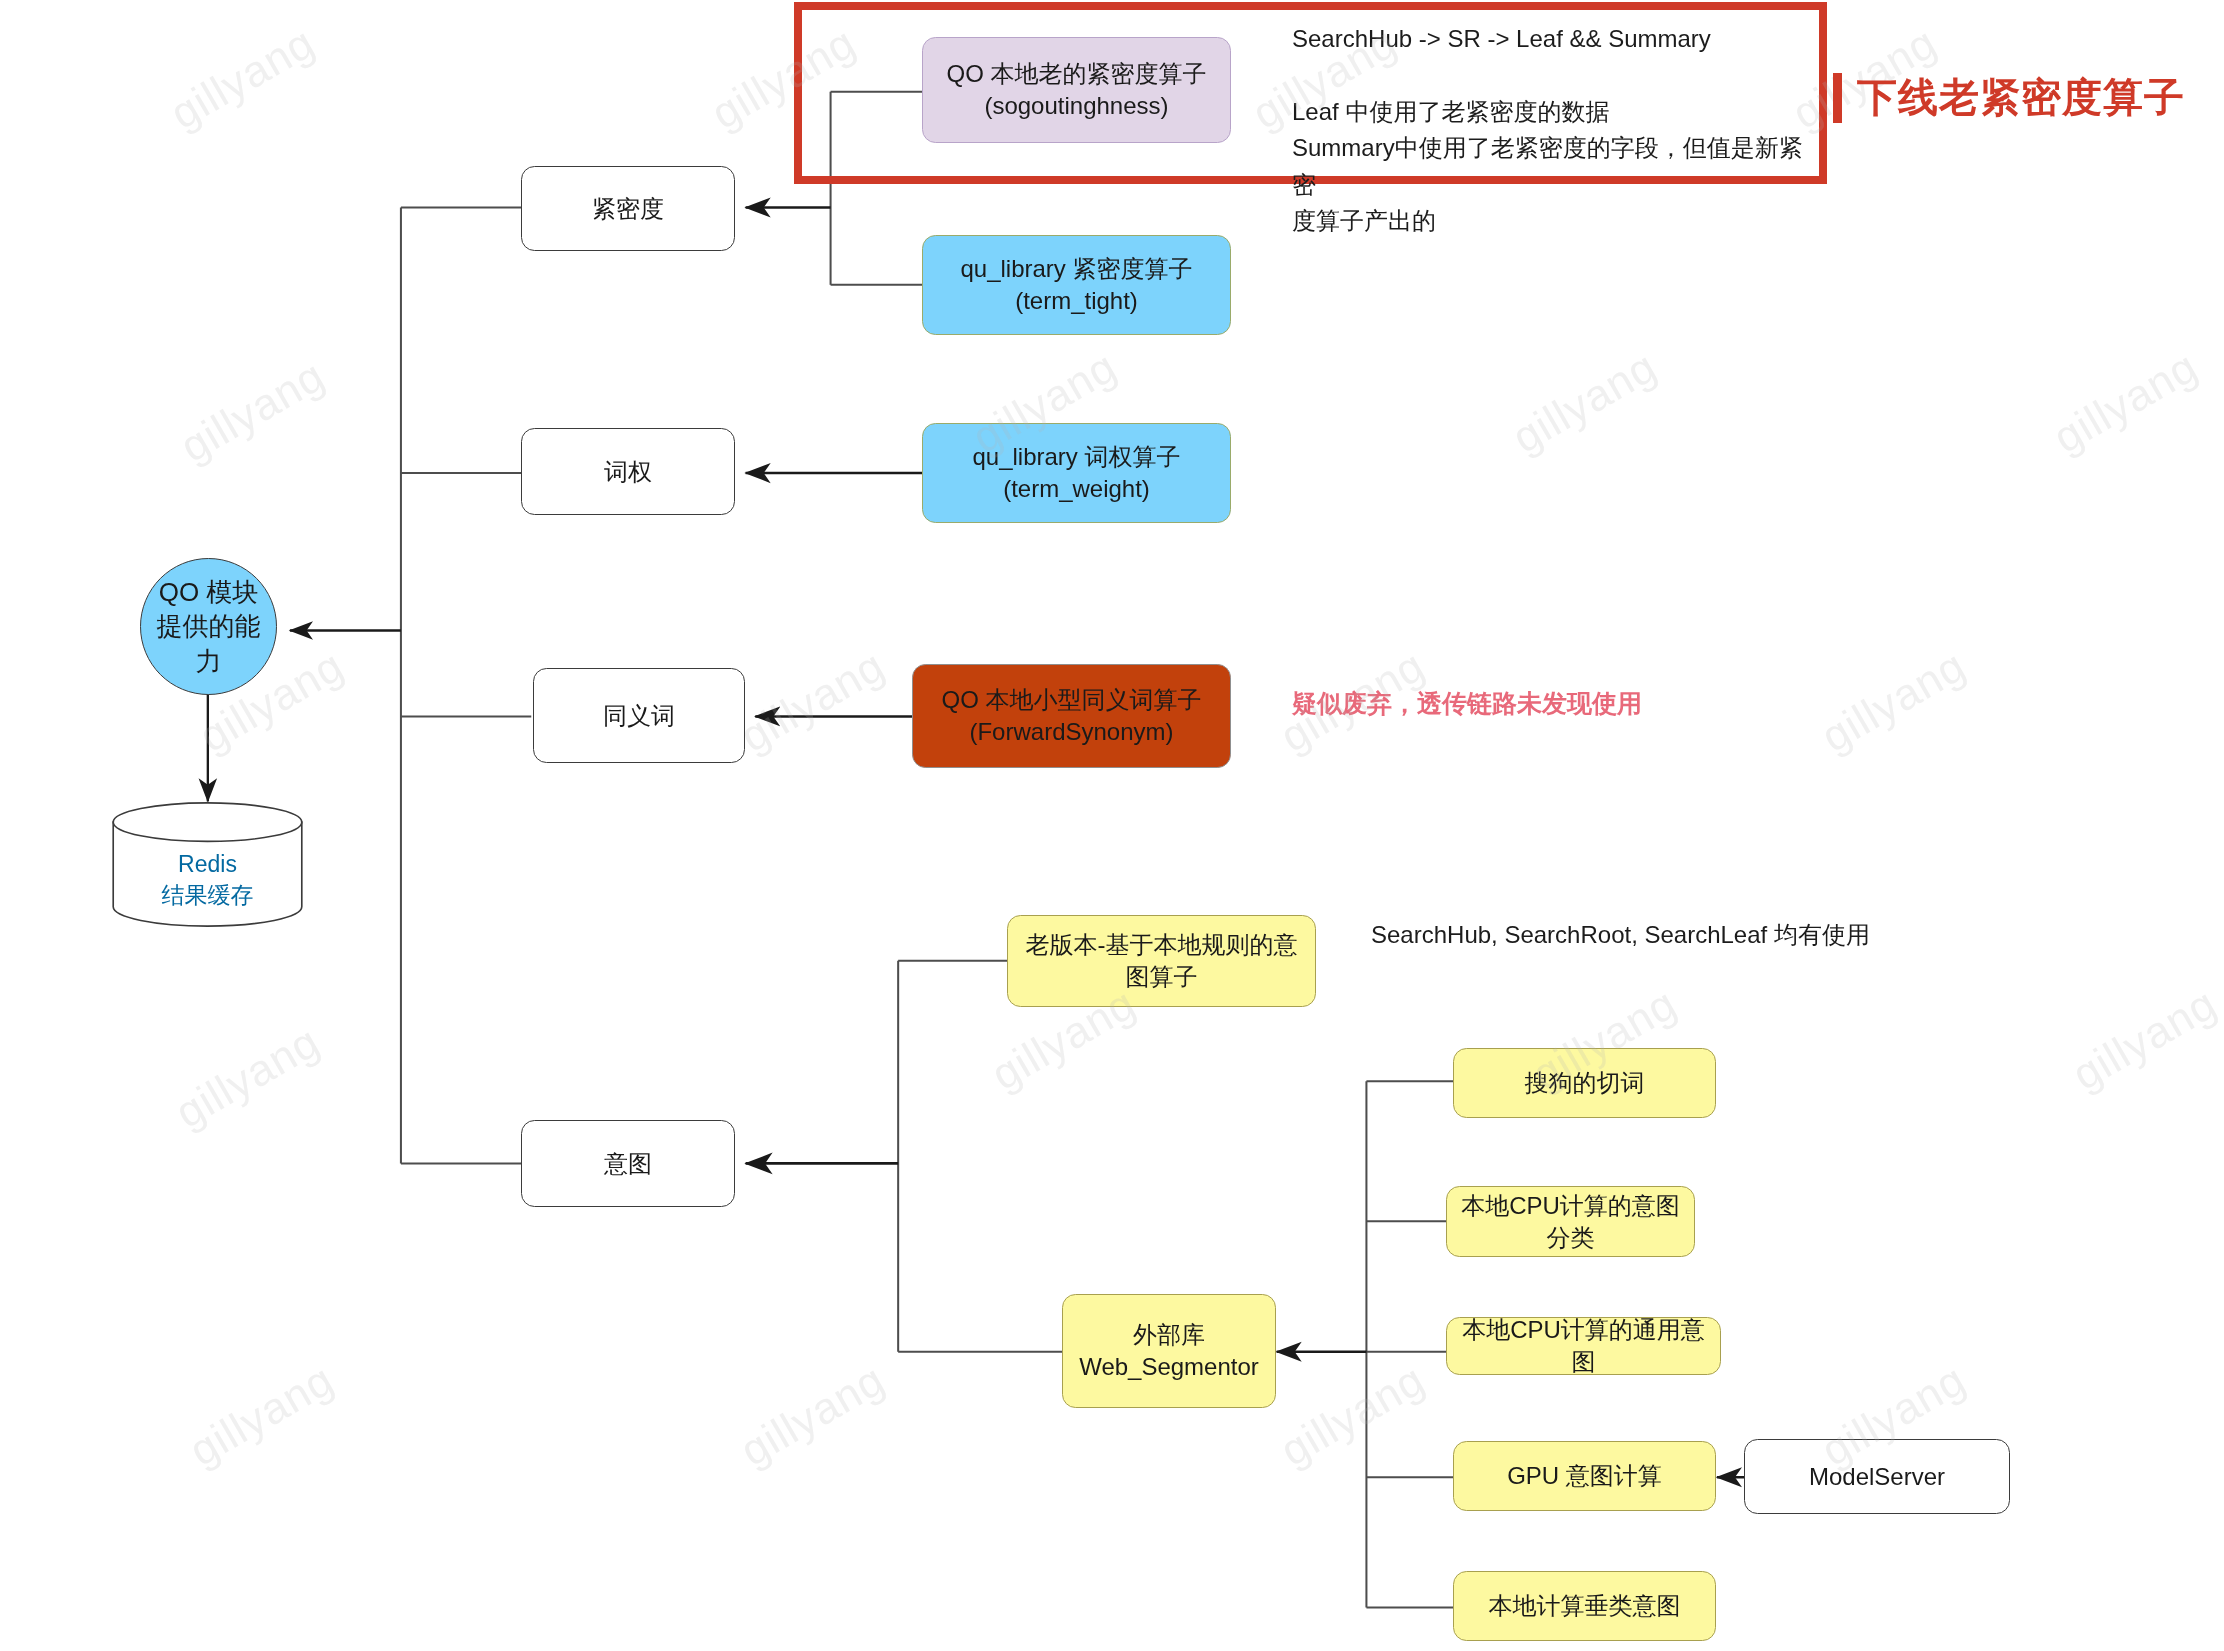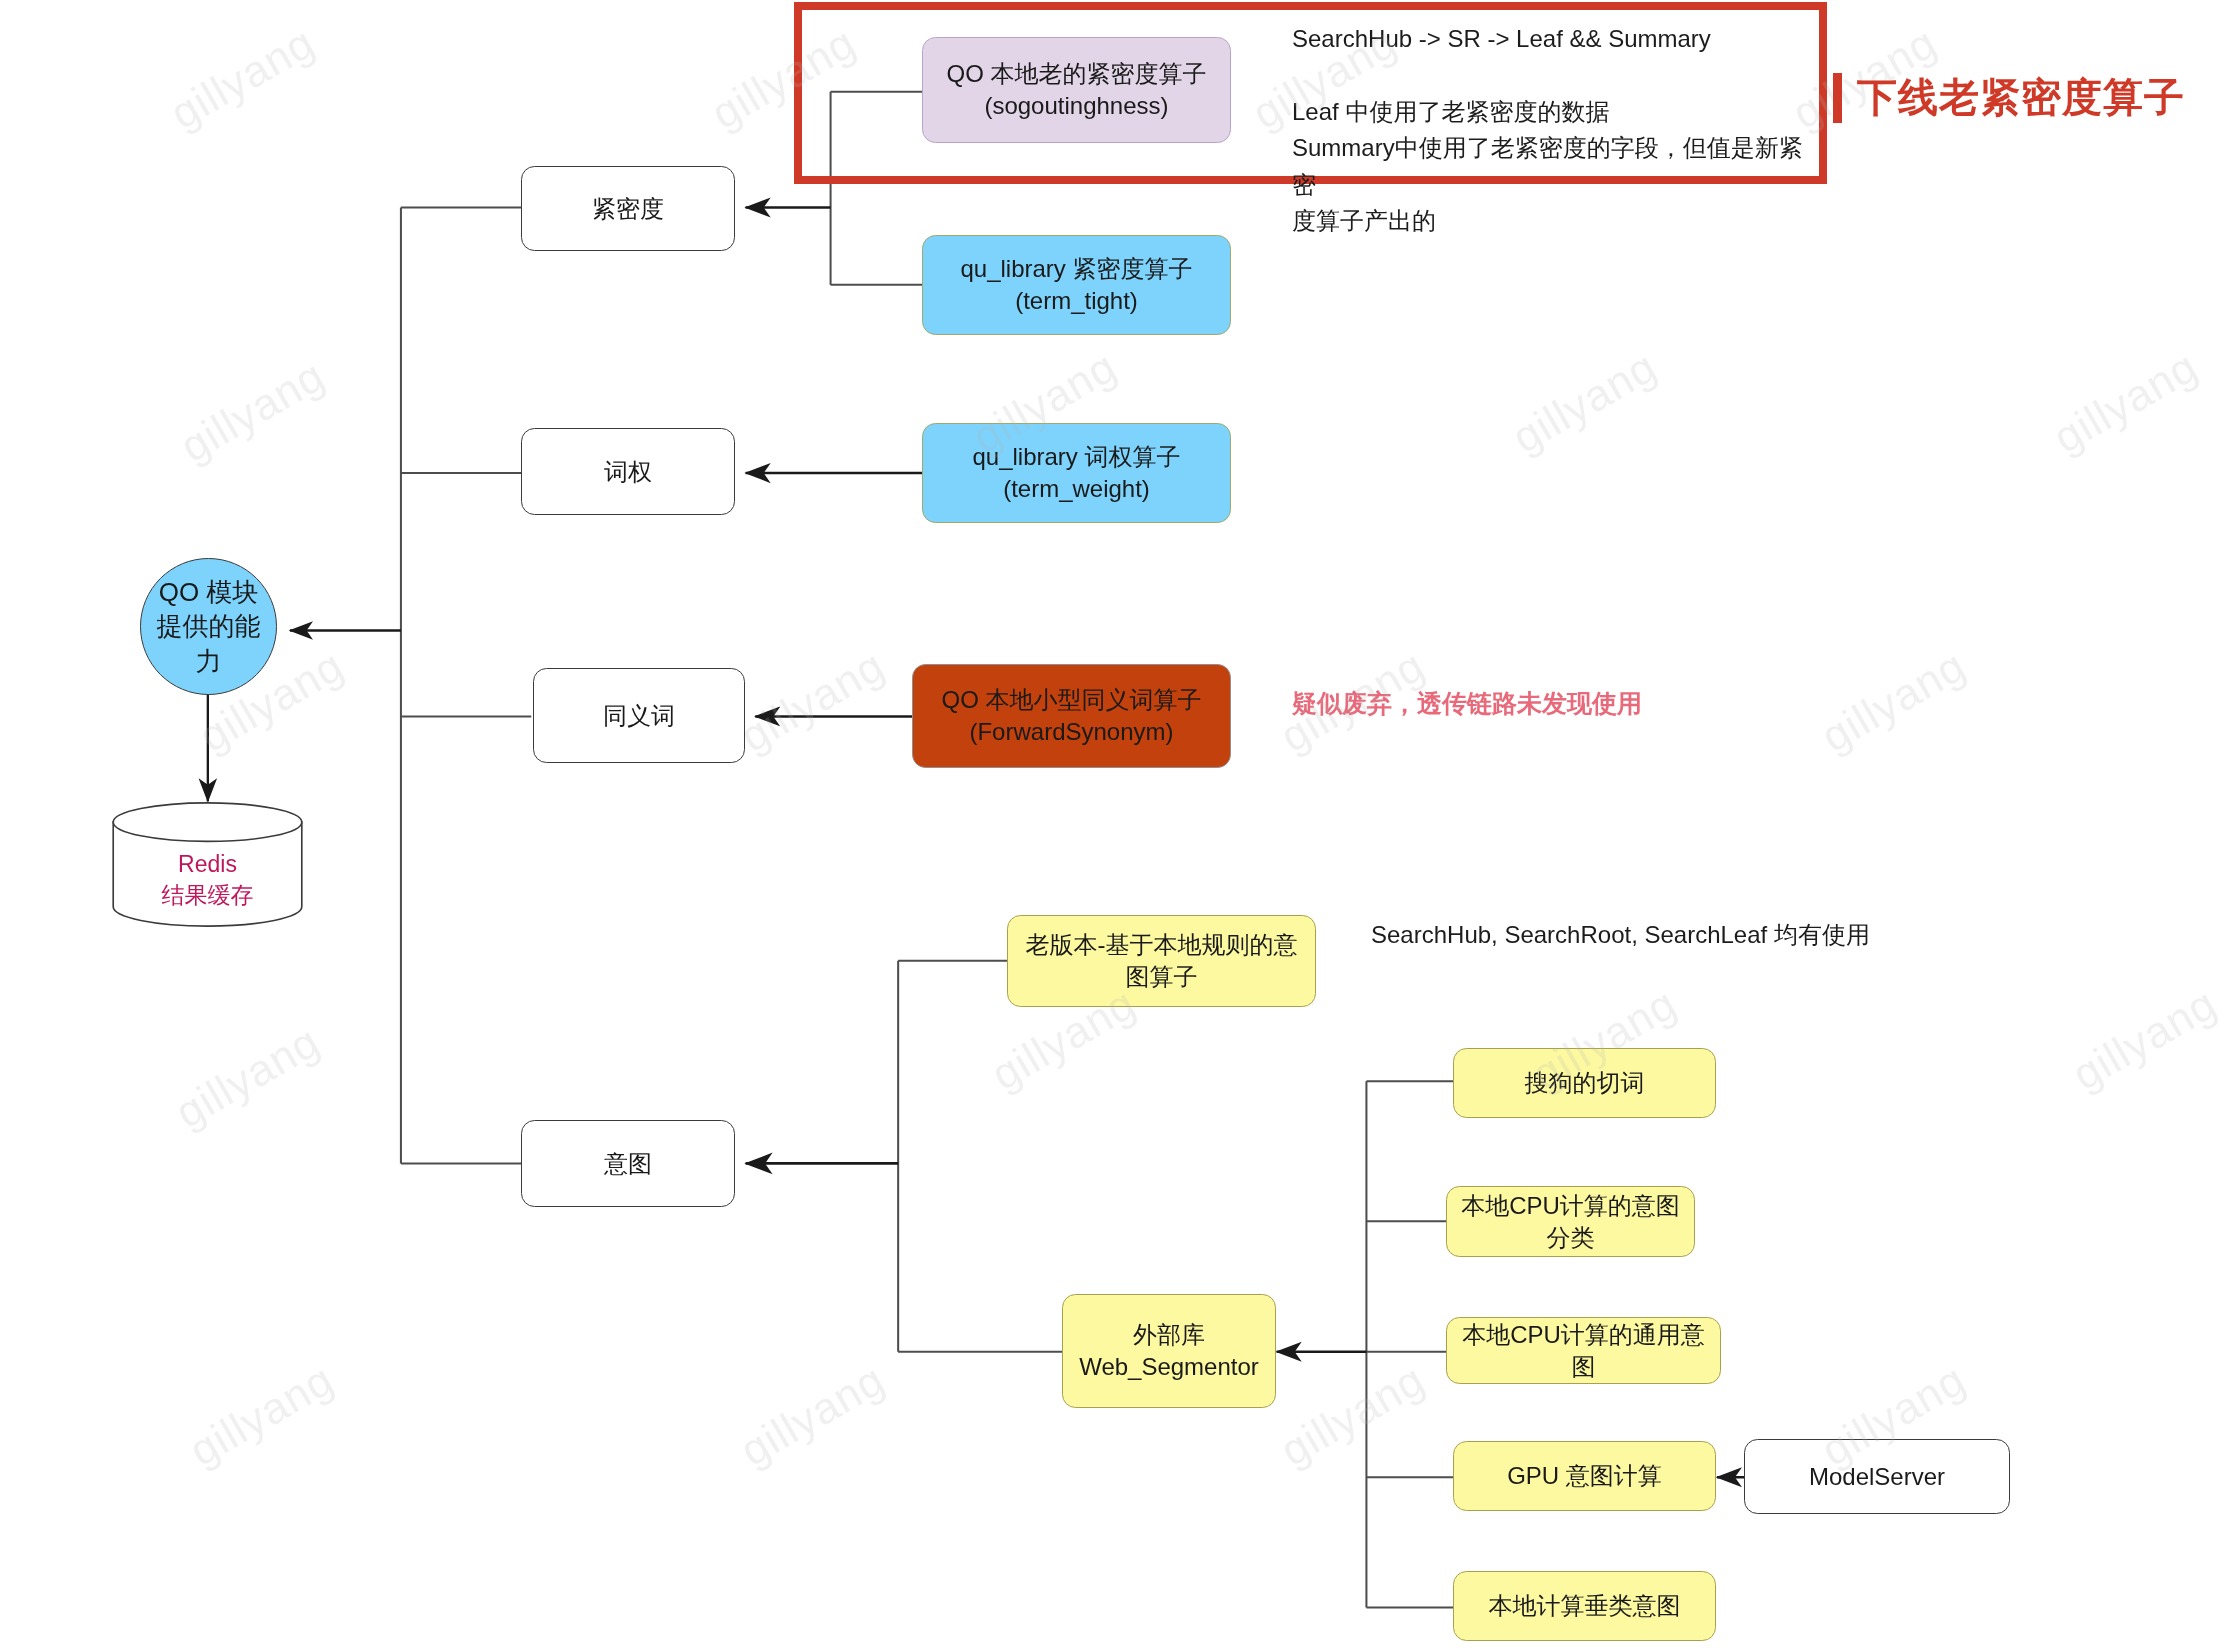--- a/index.html
+++ b/index.html
@@ -95,21 +95,21 @@
   .cyl-wrap {
     position: absolute;
     z-index: 2;
   }
   .cyl-wrap svg { display: block; }
   .cyl-label {
     position: absolute;
     left: 0; right: 0;
     text-align: center;
     font-size: 23px;
-    color: #be185d;
+    color: #0369a1;
     line-height: 1.35;
     white-space: pre-line;
   }
   
   .annot {
     position: absolute;
     z-index: 2;
     font-size: 24px;
     color: #1c1c1c;
     line-height: 1.52;
@@ -249,21 +249,21 @@
 
   <div class="node node-yellow" style="left:1007px; top:915px; width:309px; height:92px;">老版本-基于本地规则的意图算子</div>
 
   <div class="node node-yellow" style="left:1062px; top:1294px; width:214px; height:114px;">外部库
 Web_Segmentor</div>
 
   <div class="node node-yellow" style="left:1453px; top:1048px; width:263px; height:70px;">搜狗的切词</div>
 
   <div class="node node-yellow" style="left:1446px; top:1186px; width:249px; height:71px;">本地CPU计算的意图分类</div>
 
-  <div class="node node-yellow" style="left:1446px; top:1317px; width:275px; height:67px;">本地CPU计算的通用意图</div>
+  <div class="node node-yellow" style="left:1446px; top:1317px; width:275px; height:58px;">本地CPU计算的通用意图</div>
 
   <div class="node node-yellow" style="left:1453px; top:1441px; width:263px; height:70px;">GPU 意图计算</div>
 
   <div class="node node-yellow" style="left:1453px; top:1571px; width:263px; height:70px;">本地计算垂类意图</div>
 
   <div class="node node-plain" style="left:1744px; top:1439px; width:266px; height:75px;">ModelServer</div>
 
   <div class="annot" style="left:1292px; top:21px; width:512px;">SearchHub   -&gt; SR -&gt; Leaf &amp;&amp; Summary
 
 Leaf 中使用了老紧密度的数据

